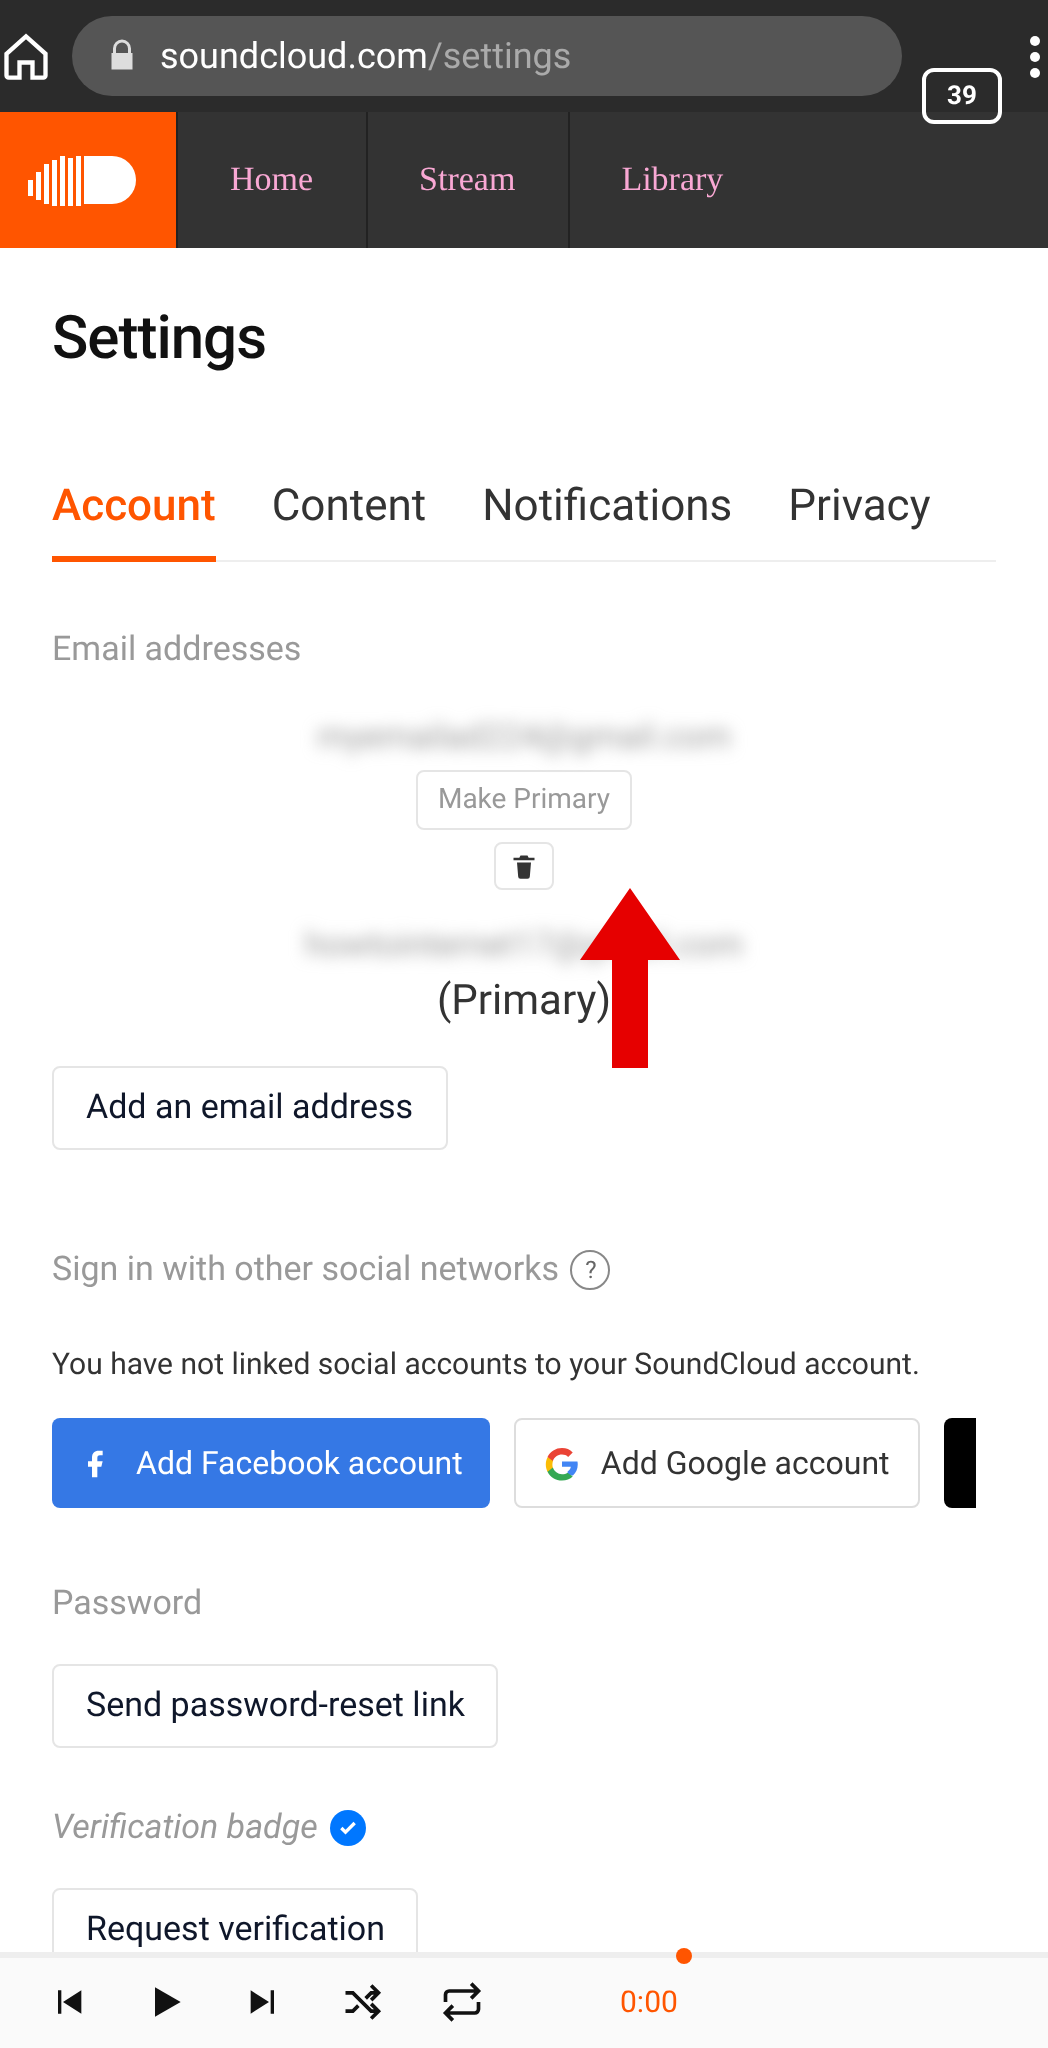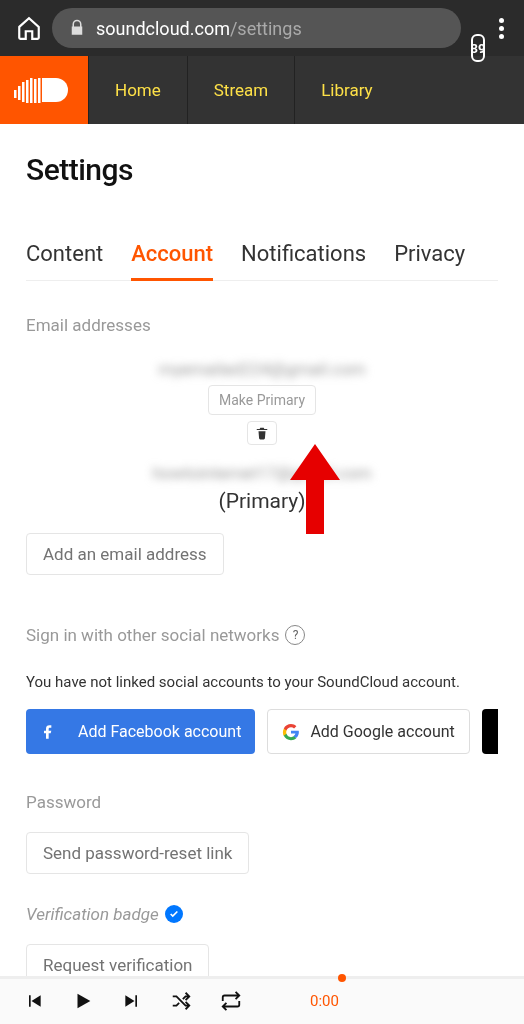--- a/index.html
+++ b/index.html
@@ -1,56 +1,56 @@
 <!DOCTYPE html>
 <html><head>
   <meta charset="utf-8">
   <style>
     * { margin: 0; padding: 0; box-sizing: border-box; font-family: -apple-system, BlinkMacSystemFont, "Segoe UI", Roboto, Helvetica, Arial, sans-serif; }
     body { width: 524px; height: 1024px; background: #fff; position: relative; overflow: hidden; }
 
-    .browser-bar { background: #2b2b2b; height: 56px; display: flex; align-items: center; padding: 0 16px; gap: 10px; }
+    .browser-bar { background: #2b2b2b; height: 56px; display: flex; align-items: center; padding: 0 0; gap: 10px; }
     .home-icon { color: #fff; }
     .url-pill { flex: 1; background: #555; border-radius: 24px; height: 40px; display: flex; align-items: center; padding: 0 16px; gap: 10px; }
     .lock { color: #ccc; }
     .url-text { color: #ddd; font-size: 18px; white-space: nowrap; overflow: hidden; }
     .url-text .highlight { color: #fff; }
     .url-text .dim { color: #aaa; }
-    .tab-badge { width: 14px; height: 28px; border: 2px solid #fff; border-radius: 6px; color: #fff; font-size: 13px; font-weight: 700; display:flex; align-items:center; justify-content:center;margin-top:40px; }
+    .tab-badge { width: 40px; height: 28px; border: 2px solid #fff; border-radius: 6px; color: #fff; font-size: 13px; font-weight: 700; display:flex; align-items:center; justify-content:center;margin-top:40px; }
     .dots { color: #fff; display:flex; flex-direction:column; gap:3px; padding:0 4px; }
     .dots span { width:5px; height:5px; background:#fff; border-radius:50%; display:block; }
 
     .site-nav { background: #333; height: 68px; display:flex; }
     .logo-box { background:#f50; width:88px; display:flex; align-items:center; justify-content:center; }
-    .nav-item { color:#fde047; font-size:17px; display:flex; align-items:center; justify-content:center; padding:0 26px; border-left:1px solid #222; }
+    .nav-item { color:#f9a8d4; font-size:17px; display:flex; align-items:center; justify-content:center; padding:0 26px; border-left:1px solid #222;font-family:Liberation Serif, serif; }
     .nav-item:first-of-type { border-left:none; }
 
     .content { padding: 28px 26px 0 26px; }
     .page-title { font-size: 30px; font-weight: 500; letter-spacing: -0.5px; color:#111; }
 
     .tabs-row { display:flex; gap: 28px; margin-top: 54px; border-bottom: 1px solid #eee; }
     .tab { font-size: 22px; color:#333; padding-bottom: 12px; white-space: nowrap; }
     .tab.active { color:#f50; border-bottom: 3px solid #f50; font-weight: 500; margin-bottom:-1px; }
 
     .section-label { color:#999; font-size: 17px; margin-top: 34px; }
 
     .email-row { display:flex; align-items:center; gap:6px; margin-top: 24px; flex-direction: column; }
     .blurred { color:#999; filter: blur(4px); font-size:17px; }
     .btn-thin { border:1px solid #e5e5e5; background:#fff; color:#999; font-size:14px; padding:6px 10px; border-radius:4px; }
     .trash-btn { border:1px solid #e5e5e5; background:#fff; padding:3px 7px; border-radius:4px; }
     .primary-tag { color:#333; font-size:21px; }
 
-    .btn-outline { border:1px solid #e5e5e5; background:#fff; color:#737373; font-size:17px; padding:10px 16px; border-radius:4px; margin-top: 20px; display:inline-block; }
+    .btn-outline { border:1px solid #e5e5e5; background:#fff; color:#0f172a; font-size:17px; padding:10px 16px; border-radius:4px; margin-top: 20px; display:inline-block; }
 
     .help-circle { display:inline-flex; width:20px; height:20px; border:1px solid #888; border-radius:50%; align-items:center; justify-content:center; font-size:12px; color:#666; margin-left:6px; }
 
     .info-text { font-size:15px; color:#333; margin-top: 28px; }
 
     .social-row { display:flex; gap:12px; margin-top:18px; }
-    .fb-btn { background:#3578e5; color:#fff; border:none; border-radius:4px; padding:12px 14px; font-size:16px; display:flex; align-items:center; gap:22px; }
+    .fb-btn { background:#3578e5; color:#fff; border:none; border-radius:4px; padding:12px 14px; font-size:16px; display:flex; align-items:center; gap:12px; }
     .google-btn { background:#fff; color:#333; border:1px solid #ddd; border-radius:4px; padding:12px 14px; font-size:16px; display:flex; align-items:center; gap:10px; }
     .black-edge { background:#000; width:16px; border-radius:4px 0 0 4px; }
 
     .verif-badge { display:inline-flex; width:18px;height:18px; background:#0077ff; border-radius:50%; margin-left:6px; align-items:center; justify-content:center; }
 
     .red-arrow { position:absolute; left:290px; top:444px; pointer-events:none; }
 
     .player-bar { position:absolute; bottom:0; left:0; right:0; height:48px; border-top:1px solid #eee; background:#fafafa; display:flex; align-items:center; gap:28px; padding:0 24px; }
     .player-bar .time { color:#f50; font-size:15px; margin-left:40px; }
     .ptrack { position:absolute; top:0; left:0; right:0; height:2px; background:#eee; }
@@ -99,22 +99,22 @@
   </div>
   <div class="nav-item">Home</div>
   <div class="nav-item">Stream</div>
   <div class="nav-item">Library</div>
 </div>
 
 <div class="content">
   <h1 class="page-title">Settings</h1>
 
   <div class="tabs-row">
+    <div class="tab active">Account</div>
     <div class="tab">Content</div>
-    <div class="tab active">Account</div>
     <div class="tab">Notifications</div>
     <div class="tab">Privacy</div>
   </div>
 
   
   <div class="section-label">Email addresses</div>
 
   <div class="email-row">
     <span class="blurred">myemailad224@gmail.com</span>
     <button class="btn-thin">Make Primary</button>

